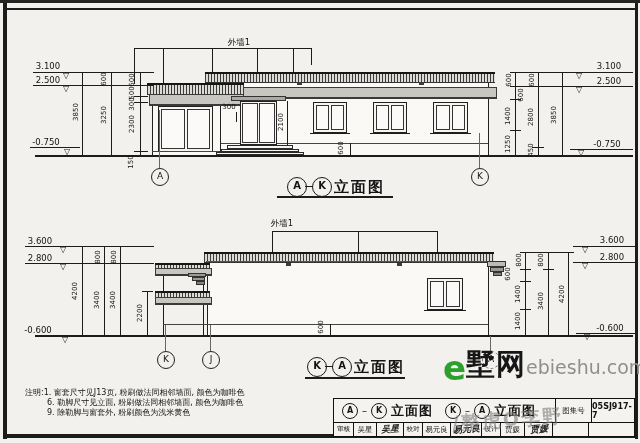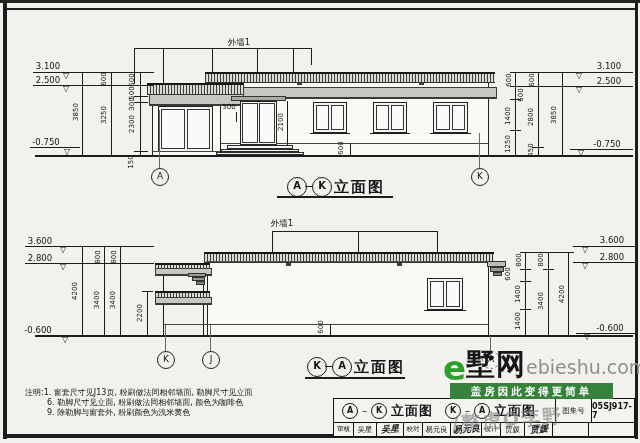--- a/index.html
+++ b/index.html
@@ -259,29 +259,28 @@
     <div class="bub" style="left:482px;top:351px;border-style:dashed;border-color:#777;">A</div>
 
     <div class="bubt" style="left:307px;top:357px;">K</div>
     <div class="ln" style="left:325px;top:366px;width:8px;height:1px;"></div>
     <div class="bubt" style="left:332px;top:357px;">A</div>
     <span class="sectitle" style="left:354px;top:358px;">立面图</span>
     <div class="ln" style="left:305px;top:377px;width:100px;height:2px;"></div>
   </div>
 
   <div>
-    <span class="t" style="left:25px;top:389px;font-size:8px;">注明:1. 窗套尺寸见J13页, 粉刷做法同相邻墙面, 勒脚尺寸见立面</span>
+    <span class="t" style="left:25px;top:389px;font-size:8px;">注明:1. 窗套尺寸见J13页, 粉刷做法同相邻墙面, 颜色为咖啡色</span>
     <span class="t" style="left:47px;top:399px;font-size:8px;">6. 勒脚尺寸见立面, 粉刷做法同相邻墙面, 颜色为咖啡色</span>
     <span class="t" style="left:47px;top:409px;font-size:8px;">9. 除勒脚与窗套外, 粉刷颜色为浅米黄色</span>
   </div>
 
   <div id="logo">
     <span class="e">e</span><span class="nm">墅网</span><span class="dm">ebieshu.com</span>
   </div>
-  <div id="banner">盖房因此变得更简单</div>
 
   <div class="a" style="left:333px;top:398px;width:302px;height:39px;border:1.5px solid #111;box-sizing:border-box;background:#f4f3ef;">
     <div style="display:flex;height:23px;border-bottom:1px solid #111;">
       <div class="tbcell" style="width:221px;border-left:none;justify-content:flex-start;padding-left:8px;gap:4px;">
         <span class="bubt" style="position:static;width:14px;height:14px;line-height:13px;font-size:8px;">A</span>
           <span style="font-size:10px;">–</span>
           <span class="bubt" style="position:static;width:14px;height:14px;line-height:13px;font-size:8px;">K</span>
         <b style="font-size:13px;letter-spacing:1px;">立面图</b>
         <span class="bubt" style="position:static;width:14px;height:14px;line-height:13px;font-size:8px;margin-left:8px;">K</span>
           <span style="font-size:10px;">–</span>

